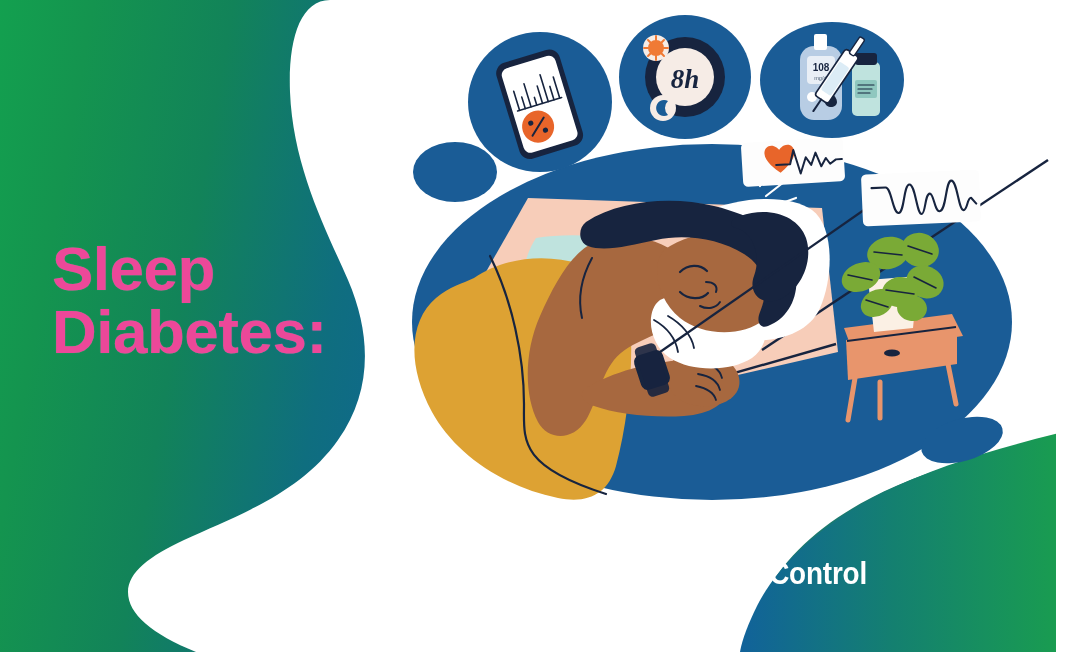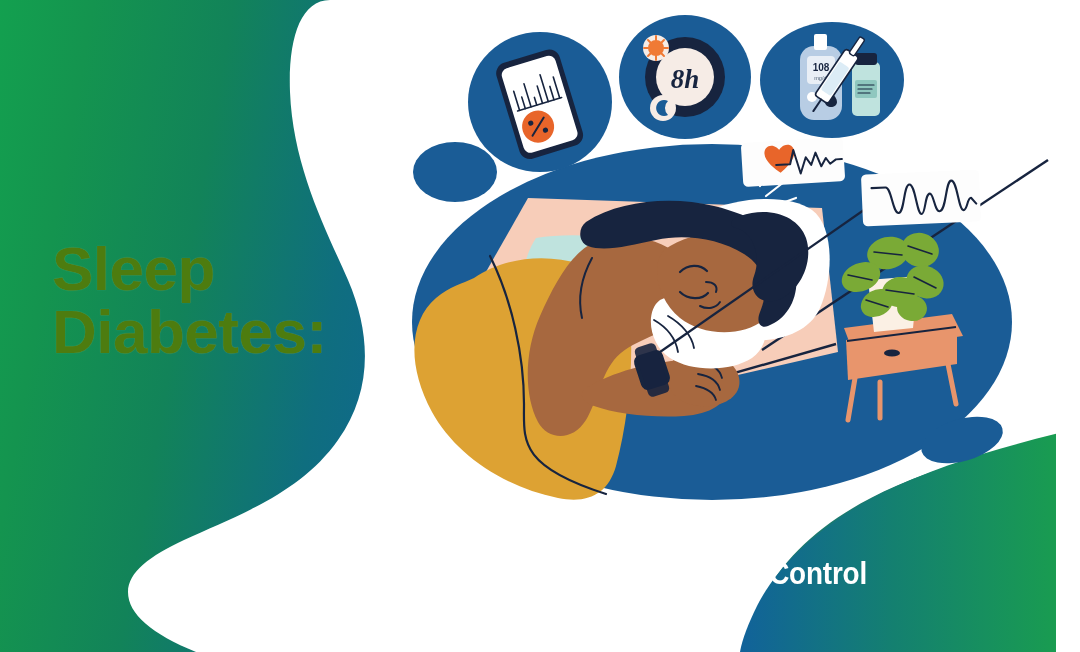--- a/index.html
+++ b/index.html
@@ -38,21 +38,21 @@
     inset: 0;
     width: 1080px;
     height: 652px;
   }
   
   #headline {
     position: absolute;
     left: 52px;
     top: 237px;
     width: 360px;
-    color: #4d7c0f;
+    color: #ec4899;
     font-size: 62px;
     line-height: 1.02;
     font-weight: 700;
     letter-spacing: -0.5px;
     z-index: 40;
     text-shadow: 0 0 1px rgba(255,255,255,.25);
   }
   #headline .hl-line { display: block; }
   #subhead {
     position: absolute;

